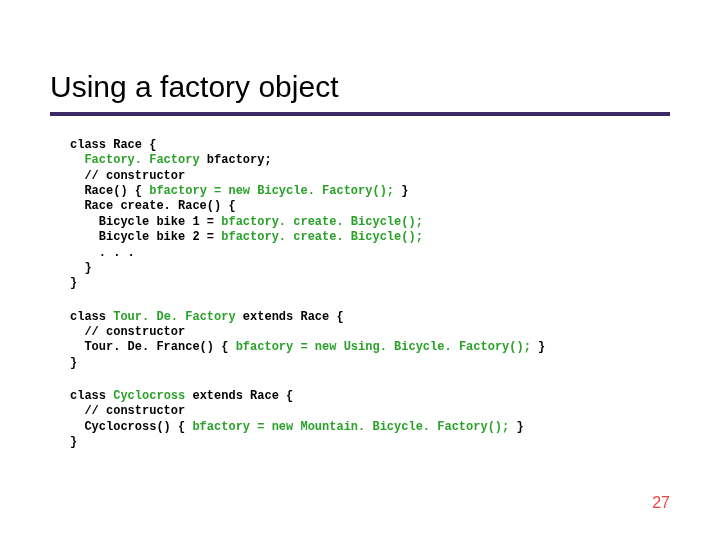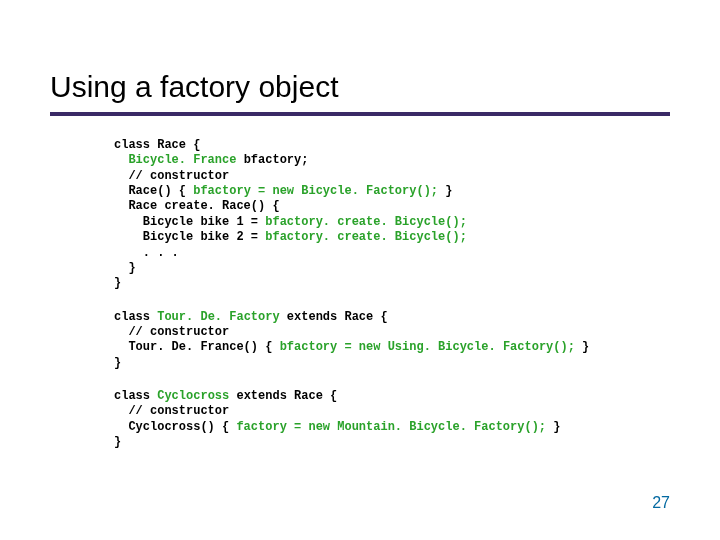--- a/index.html
+++ b/index.html
@@ -29,52 +29,52 @@
     border-top: 4px solid #3a2a66;
     margin: 0 0 22px 0;
   }
   .codeblock {
     font-family: "Courier New", Courier, monospace;
     font-size: 12px;
     font-weight: bold;
     line-height: 1.28;
     color: #000;
     white-space: pre;
-    margin-left: 64px;
+    margin-left: 20px;
     margin-bottom: 18px;
   }
   .hl { color: #2aa22a; } 
   .pagenum {
     position: absolute;
     bottom: 28px;
     right: 50px;
     font-size: 16px;
-    color: #0369a1;
+    color: #ef4444;
   }
 </style>
 </head>
 <body>
 
 <div class="slide">
   <h1 class="title">Using a factory object</h1>
   <hr class="rule">
 
   <div class="codeblock" id="code-race">class Race {
-  <span class="hl">Bicycle. France</span> bfactory;
+  <span class="hl">Factory. Factory</span> bfactory;
   // constructor
   Race() { <span class="hl">bfactory = new Bicycle. Factory();</span> }
   Race create. Race() {
     Bicycle bike 1 = <span class="hl">bfactory. create. Bicycle();</span>
     Bicycle bike 2 = <span class="hl">bfactory. create. Bicycle();</span>
     . . .
   }
 }</div>
   <div class="codeblock" id="code-tdf">class <span class="hl">Tour. De. Factory</span> extends Race {
   // constructor
   Tour. De. France() { <span class="hl">bfactory = new Using. Bicycle. Factory();</span> }
 }</div>
   <div class="codeblock" id="code-cyclo">class <span class="hl">Cyclocross</span> extends Race {
   // constructor
-  Cyclocross() { <span class="hl">factory = new Mountain. Bicycle. Factory();</span> }
+  Cyclocross() { <span class="hl">bfactory = new Mountain. Bicycle. Factory();</span> }
 }</div>
 
   <div class="pagenum">27</div>
 </div>
 
 </body></html>

